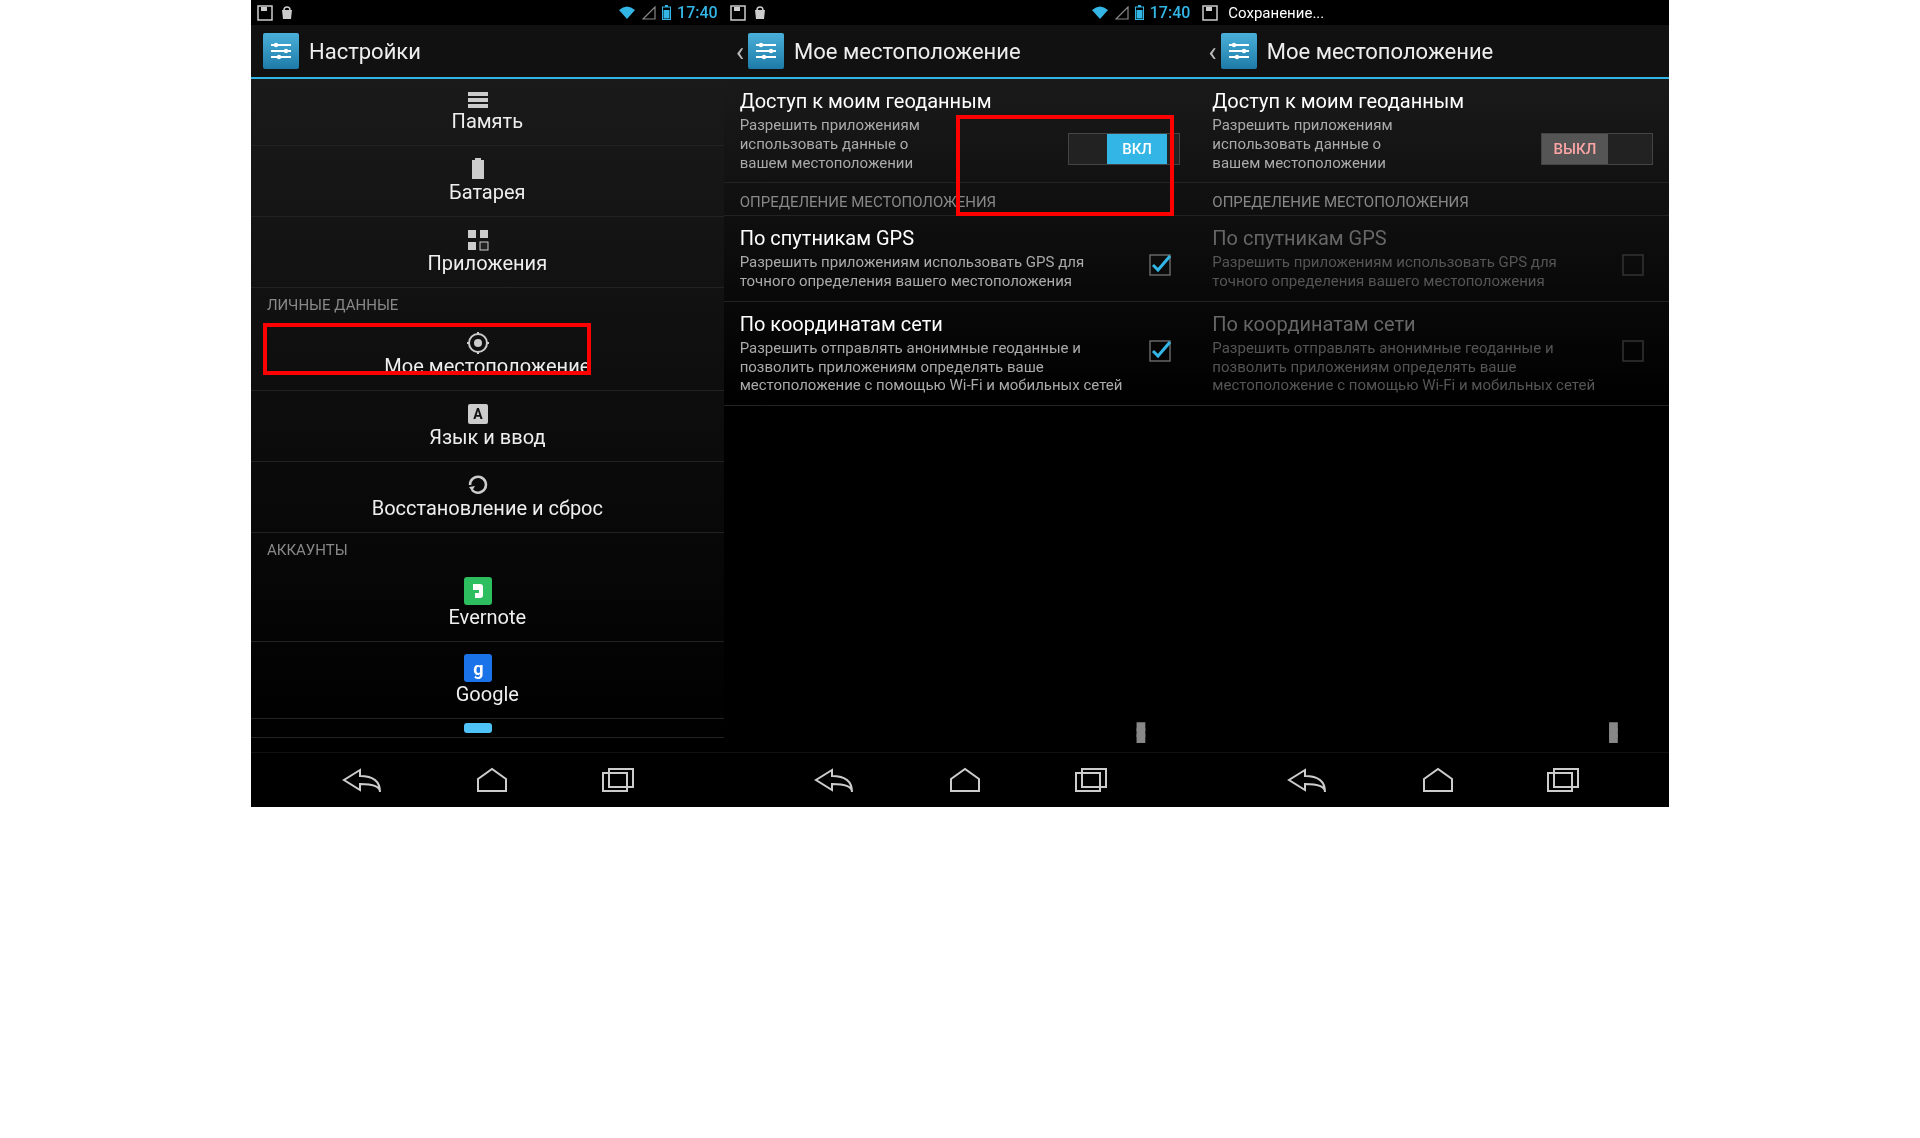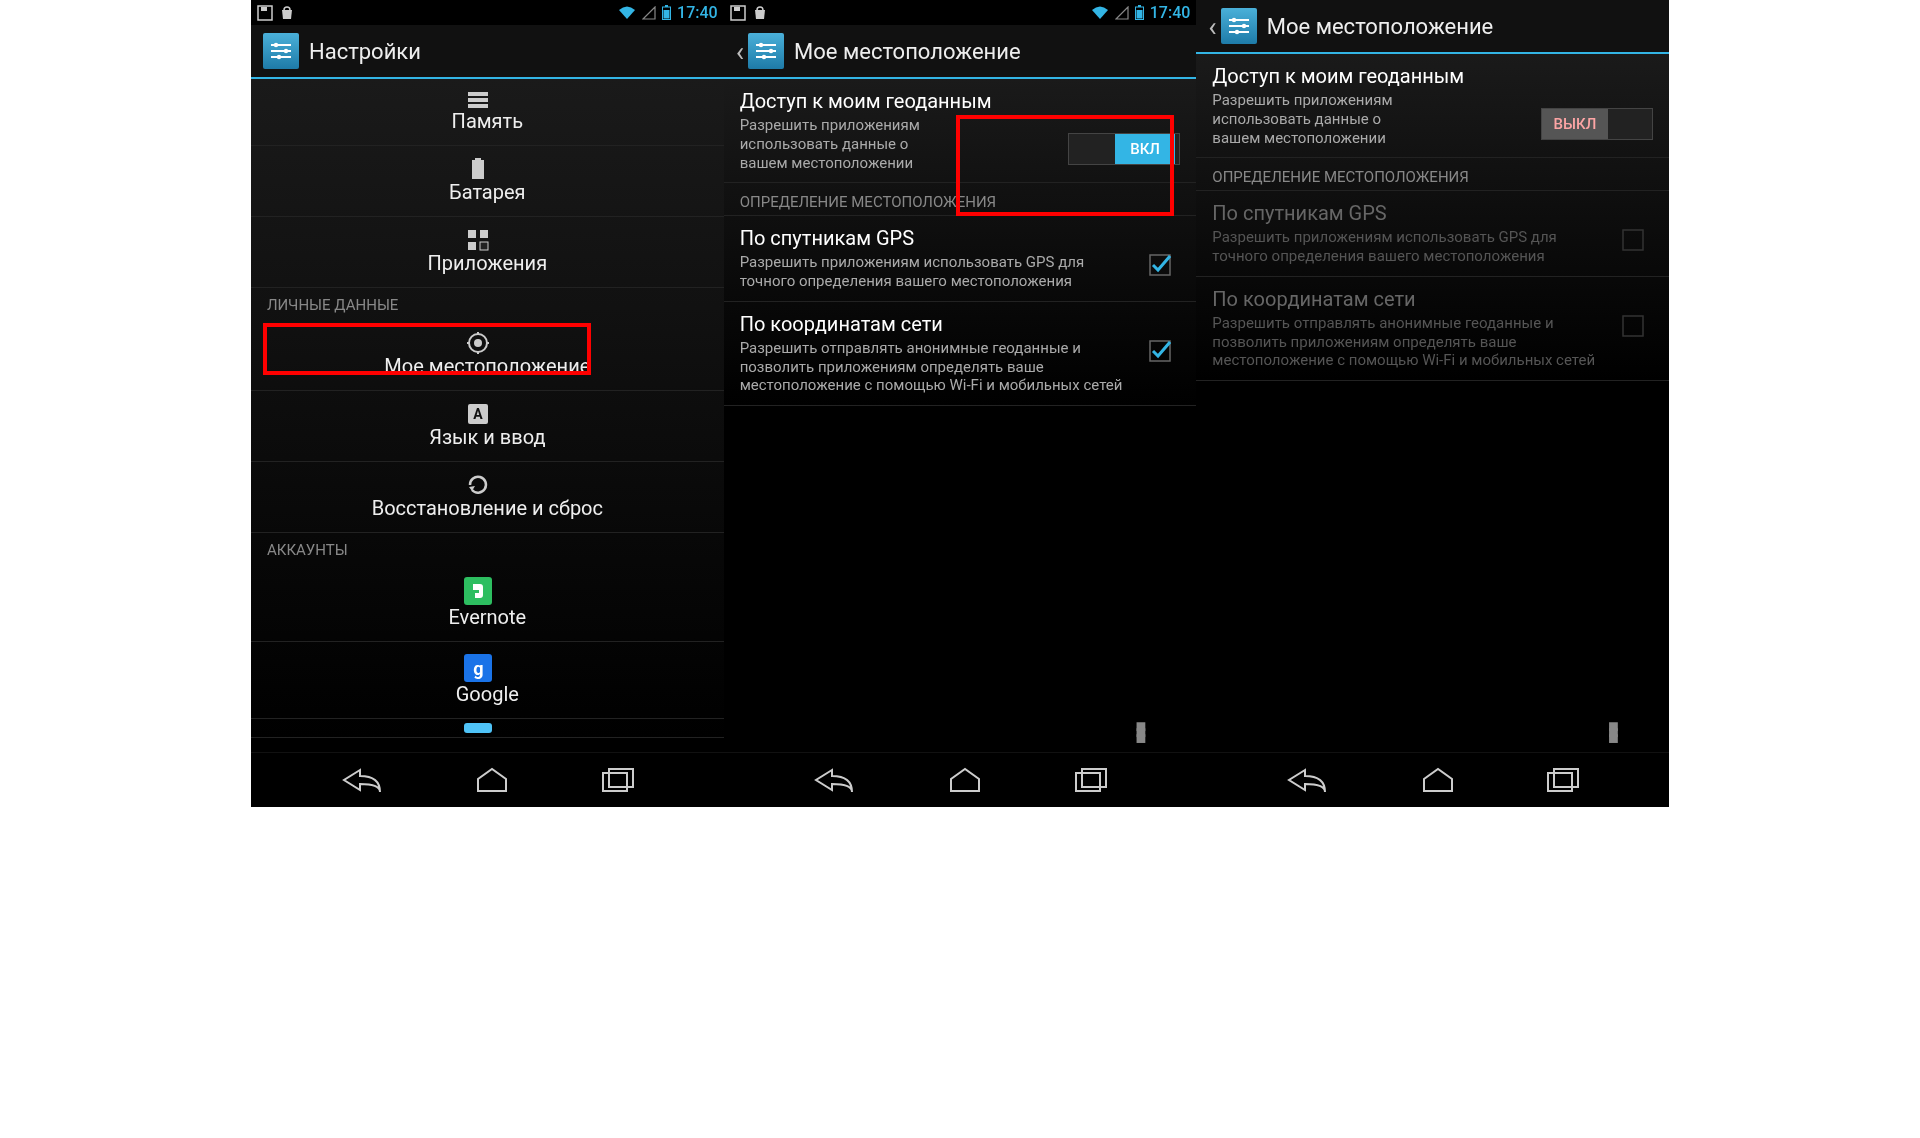--- a/index.html
+++ b/index.html
@@ -36,21 +36,21 @@
   .setting-block{padding:10px 16px;border-bottom:1px solid #222;justify-content:space-between;}
   .s-title{color:#fff;font-size:20px;line-height:1.25;}
   .s-title.disabled{color:#666;}
   .s-desc{color:#aaa;font-size:15px;line-height:1.25;margin-top:2px;}
   .s-desc.disabled{color:#555;}
   .setting-row{display:flex;align-items:flex-start;}
   .setting-text{flex:1;}
   .cb-wrap{width:40px;display:flex;align-items:center;justify-content:center;padding-top:28px;}
   .switch{width:110px;height:30px;background:#222;position:relative;border:1px solid #444;}
   .switch .thumb{position:absolute;top:0;height:100%;width:55%;display:flex;align-items:center;justify-content:center;font-size:15px;font-weight:500;}
-  .switch.on .thumb{right:4px;background:#33B5E5;color:#fff;}
+  .switch.on .thumb{right:12px;background:#33B5E5;color:#fff;}
   .switch.off .thumb{left:0;background:#555;color:#fca5a5;width:60%;}
 
   .section-h{padding:10px 16px 4px;color:#888;font-size:15px;border-bottom:1px solid #222;}
 
   
   .overflow-bar{position:absolute;bottom:55px;left:0;right:0;height:40px;display:flex;align-items:center;justify-content:flex-end;padding-right:50px;}
   .dots{color:#888;font-size:18px;letter-spacing:0;line-height:6px;}
 
   
   .navbar{position:absolute;bottom:0;left:0;right:0;height:54px;background:#000;display:flex;align-items:center;justify-content:space-evenly;border-top:1px solid #111;}
@@ -345,20 +345,32 @@
     <div class="navbtn">
           <svg width="34" height="26" viewBox="0 0 34 26">
             <rect x="2" y="6" width="24" height="18" fill="none" stroke="#ccc" stroke-width="2"></rect>
             <rect x="8" y="2" width="24" height="18" fill="none" stroke="#ccc" stroke-width="2"></rect>
           </svg>
         </div>
   </div>
 </div>
 
 <div class="phone" id="p2">
+  <div class="status">
+    <div class="left">
+      <span>
+            <svg width="16" height="16" viewBox="0 0 16 16">
+              <rect x="1" y="1" width="14" height="14" fill="none" stroke="#ccc" stroke-width="1.5"></rect>
+              <rect x="4" y="2" width="6" height="4" fill="#ccc"></rect>
+            </svg>
+          </span>
+      <span class="status-text">Сохранение...</span>
+    </div>
+    <div class="right"></div>
+  </div>
 
   <div class="appbar">
     <span class="back-chev">‹</span>
     <div class="app-icon">
       <svg width="24" height="20" viewBox="0 0 24 20">
             <g stroke="#fff" stroke-width="2">
               <line x1="2" y1="4" x2="22" y2="4"></line>
               <line x1="2" y1="10" x2="22" y2="10"></line>
               <line x1="2" y1="16" x2="22" y2="16"></line>
             </g>

